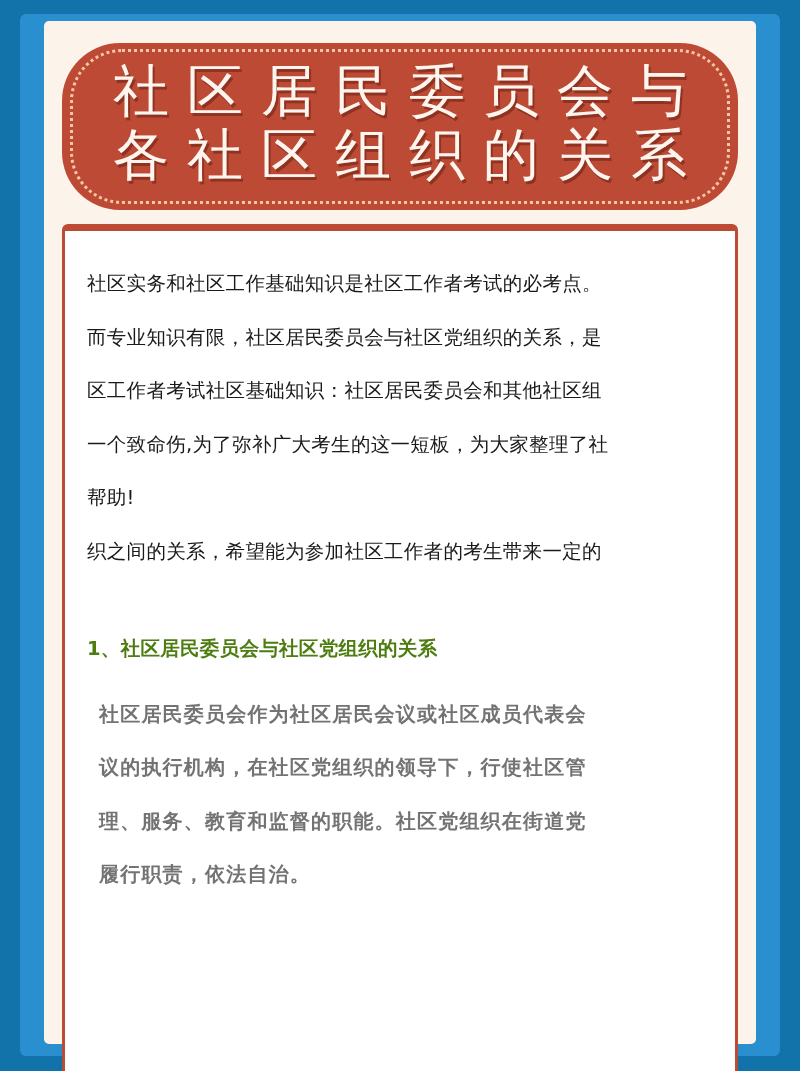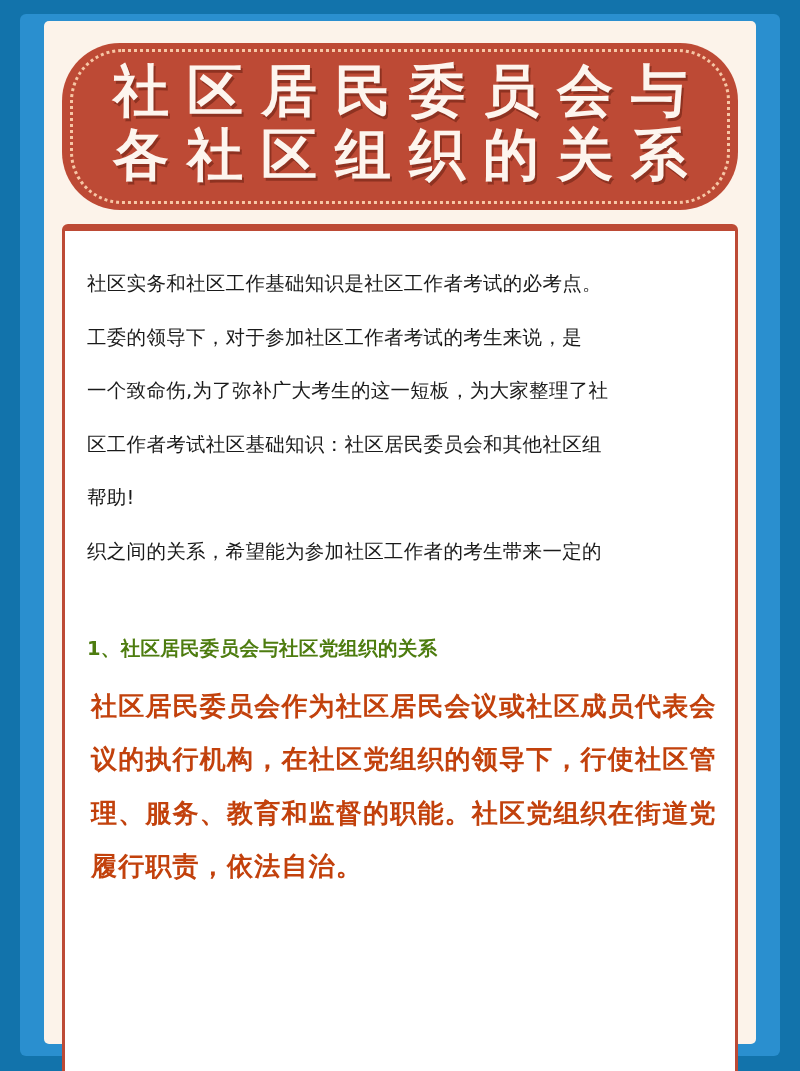--- a/index.html
+++ b/index.html
@@ -53,21 +53,21 @@
       box-sizing: border-box;
     }
     .title-text {
       position: absolute;
       left: 0;
       right: 0;
       top: 16px;
       text-align: center;
       color: #fdf5ee;
       font-family: "DejaVu Sans", sans-serif;
-      font-weight: bold;
+      font-weight: normal;
       font-size: 56px;
       line-height: 64px;
       letter-spacing: 18px;
       padding-left: 18px;
       text-shadow: 2px 3px 0 #8e3221;
     }
     .title-text div { white-space: nowrap; }
 
     .content-card {
       position: absolute;
@@ -98,25 +98,25 @@
     .intro { font-weight: normal; }
     .section-heading {
       color: #4d7c0f;
       font-weight: bold;
       font-size: 19.5px;
       line-height: 53.5px;
       margin: 44px 0 0 0;
       letter-spacing: 0.3px;
     }
     .section-body {
-      color: #c2410c;
+      color: #737373;
       font-weight: bold;
-      font-size: 26px;
+      font-size: 20px;
       line-height: 53.5px;
-      margin: 4px;
+      margin: 12px;
       letter-spacing: 1.2px;
     }
     .line { display: block; white-space: nowrap; }
   </style>
 </head>
 <body>
 
 <div class="outer-frame"></div>
 <div class="cream-panel"></div>
 
@@ -125,23 +125,23 @@
   <div class="title-text">
     <div>社区居民委员会与</div>
     <div>各社区组织的关系</div>
   </div>
 </div>
 
 <div class="content-card">
   <div class="card-inner">
     <p class="para intro">
       <span class="line">社区实务和社区工作基础知识是社区工作者考试的必考点。</span>
-      <span class="line">工委的领导下，对于参加社区工作者考试的考生来说，是</span>
+      <span class="line">而专业知识有限，社区居民委员会与社区党组织的关系，是</span>
+      <span class="line">区工作者考试社区基础知识：社区居民委员会和其他社区组</span>
       <span class="line">一个致命伤,为了弥补广大考生的这一短板，为大家整理了社</span>
-      <span class="line">区工作者考试社区基础知识：社区居民委员会和其他社区组</span>
       <span class="line">帮助!</span>
       <span class="line">织之间的关系，希望能为参加社区工作者的考生带来一定的</span>
     </p>
 
     <h2 class="section-heading">1、社区居民委员会与社区党组织的关系</h2>
     <p class="section-body">
       <span class="line">社区居民委员会作为社区居民会议或社区成员代表会</span>
       <span class="line">议的执行机构，在社区党组织的领导下，行使社区管</span>
       <span class="line">理、服务、教育和监督的职能。社区党组织在街道党</span>
       <span class="line">履行职责，依法自治。</span>

